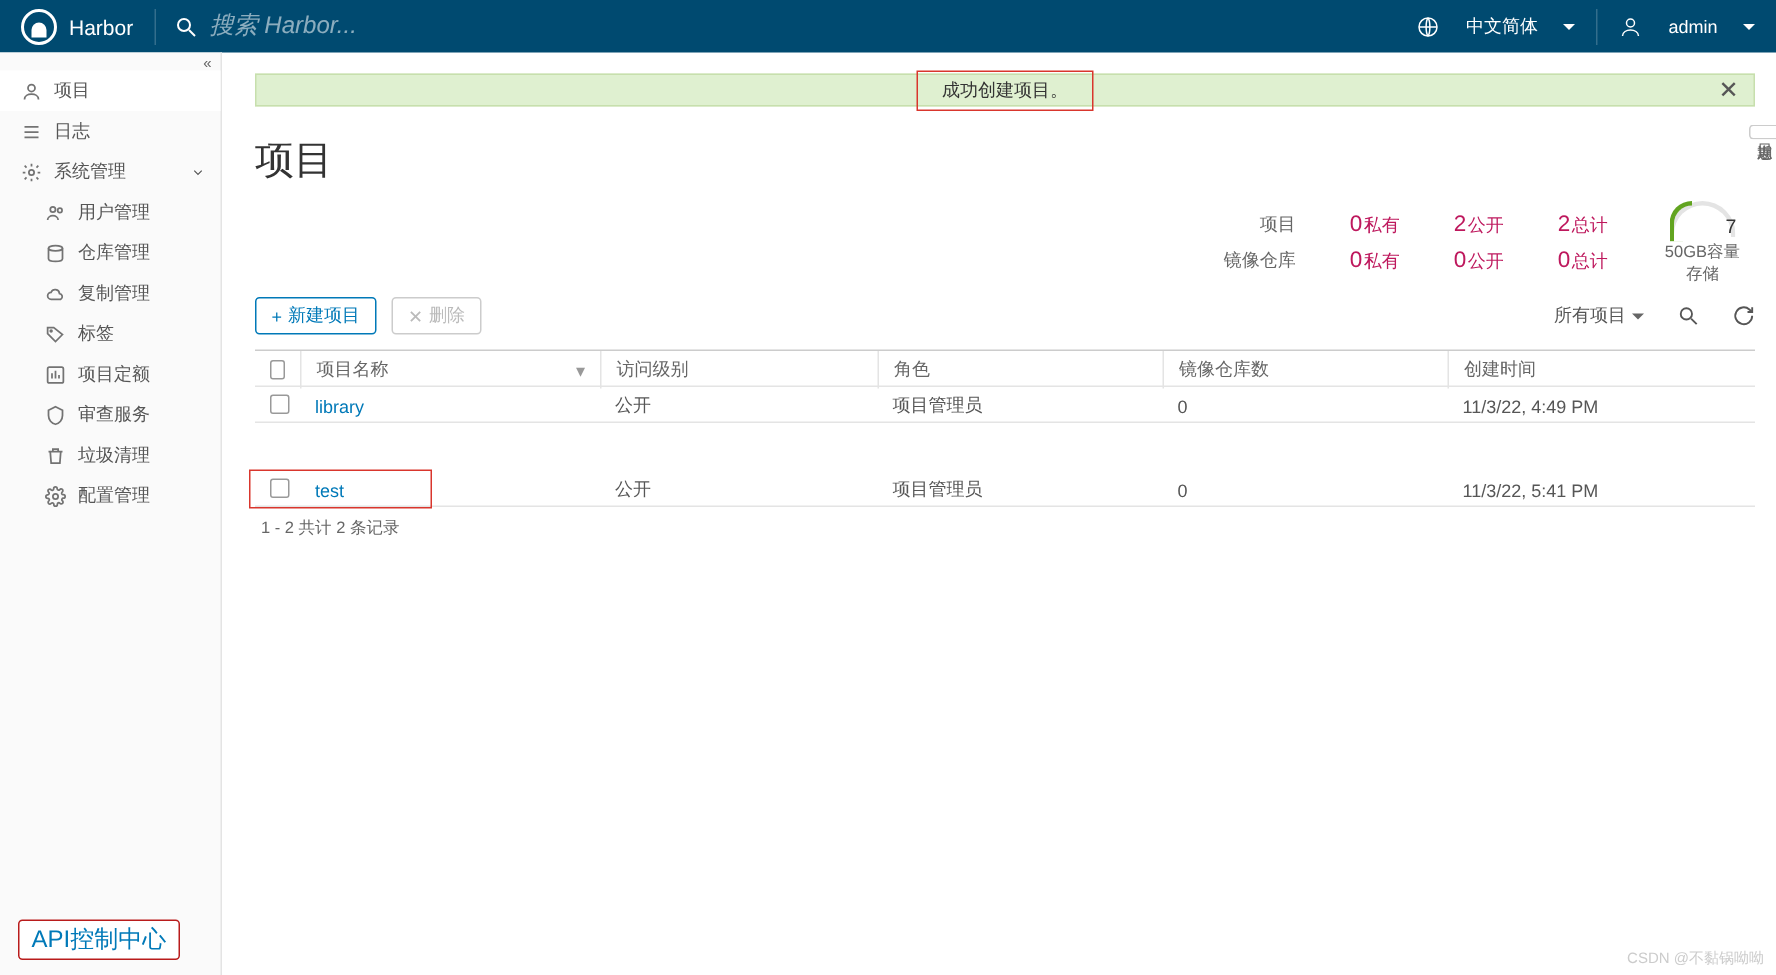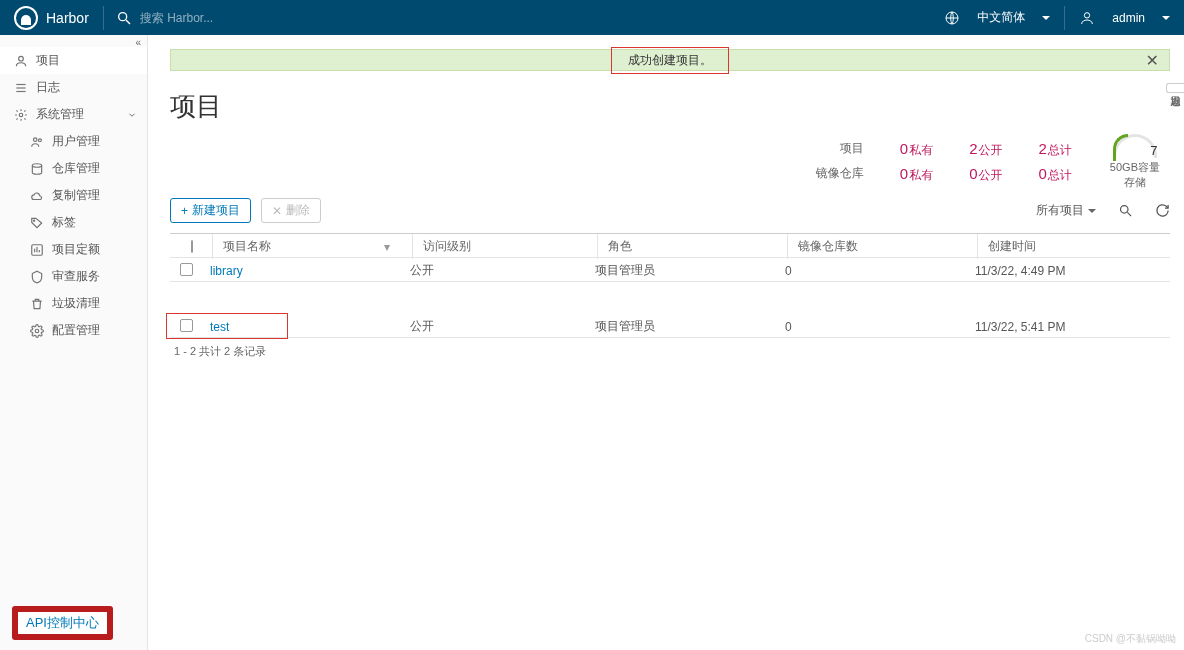--- a/index.html
+++ b/index.html
@@ -6,37 +6,37 @@
 body { font-family: -apple-system, BlinkMacSystemFont, "Segoe UI", sans-serif; font-size: 13px; color: #565656; background: #fff; width: 1184px; height: 650px; overflow: hidden; position: relative; }
 
 .header { height: 35px; background: #004a70; display: flex; align-items: center; color: #fff; }
 .logo-block { display: flex; align-items: center; padding: 0 14px; }
 .logo-icon { width: 24px; height: 24px; border: 2px solid #fff; border-radius: 50%; display: flex; align-items: center; justify-content: center; font-size: 12px; margin-right: 8px; background: #004a70; position: relative; }
 .logo-icon::after { content:''; position:absolute; width:10px; height:10px; background:#fff; border-radius:50% 50% 0 0; bottom:3px; }
 .product-name { font-size: 14px; }
 .vdiv { width: 1px; height: 24px; background: rgba(255,255,255,0.2); }
 .search-block { display: flex; align-items: center; padding: 0 12px; flex: 1; }
 .search-icon-svg { width: 16px; height: 16px; stroke: #fff; fill: none; }
-.search-input { background: transparent; border: none; color: #fff; padding: 4px 8px; font-size: 12px; outline: none; width: 200px; }
+.search-input { background: transparent; border: none; color: #fff; padding: 4px 8px; font-size: 16px; outline: none; width: 200px; font-style: italic; }
 .search-input::placeholder { color: rgba(255,255,255,0.55); }
 .header-right { display: flex; align-items: center; padding-right: 14px; gap: 14px; }
 .lang-btn, .user-btn { display: flex; align-items: center; gap: 17px; cursor: pointer; font-size: 12px; }
 .globe-icon, .user-icon { width: 16px; height: 16px; }
 .caret { width: 0; height: 0; border-left: 4px solid transparent; border-right: 4px solid transparent; border-top: 4px solid #fff; }
 
 .body-wrap { display: flex; height: 615px; }
 
 .sidebar { width: 148px; background: #fafafa; border-right: 1px solid #e4e4e4; display: flex; flex-direction: column; position: relative; }
 .collapse-btn { height: 12px; text-align: right; padding: 2px 6px 0 0; cursor: pointer; font-size: 10px; color: #666; }
 .nav-item { display: flex; align-items: center; padding: 5px 10px 5px 14px; cursor: pointer; font-size: 12px; color: #565656; gap: 8px; }
 .nav-item.active { background: #fff; font-weight: 500; border-left: 3px solid transparent; padding-left: 11px; }
 .nav-sub { padding-left: 30px; }
 .nav-ico { width: 14px; height: 14px; display: inline-flex; align-items: center; justify-content: center; color:#737373; flex-shrink:0; }
 .nav-expand { margin-left: auto; }
-.api-btn { position: absolute; bottom: 10px; left: 12px; border: 6px solid #b91c1c; color: #0079b8; background: #fff; padding: 2px 8px; font-size: 13px; border-radius: 3px; cursor: pointer; }
+.api-btn { position: absolute; bottom: 10px; left: 12px; border: 1px solid #b91c1c; color: #0079b8; background: #fff; padding: 2px 8px; font-size: 16px; border-radius: 3px; cursor: pointer; }
 
 .main { flex: 1; padding: 14px 0 0 22px; overflow: auto; position: relative; }
 .alert { background: #dff0d0; border: 1px solid #c7dfad; padding: 10px 14px; margin-right: 14px; display: flex; align-items: center; position: relative; }
 .alert-text-box { position: absolute; left: 50%; transform: translateX(-50%); border: 1.5px solid #d9362d; padding: 4px 16px; font-size: 12px; color: #333; }
 .alert-close { position: absolute; right: 10px; cursor: pointer; font-size: 16px; color: #565656; }
 
 .page-title { font-size: 26px; font-weight: 400; color: #333; margin: 18px 0 10px; }
 
 .stats-row { display: flex; justify-content: flex-end; align-items: center; padding-right: 24px; gap: 38px; margin-bottom: 6px; }
 .stats-table { display: grid; grid-template-columns: auto auto auto auto; row-gap: 6px; column-gap: 36px; font-size: 12px; }
@@ -52,21 +52,21 @@
 .btn-new { border: 1px solid #0079b8; color: #0079b8; background: #fff; padding: 3px 10px; font-size: 12px; border-radius: 3px; cursor: pointer; display: flex; align-items: center; gap: 4px; }
 .btn-del { border: 1px solid #ccc; color: #bbb; background: #fff; padding: 3px 10px; font-size: 12px; border-radius: 3px; margin-left: 10px; display: flex; align-items: center; gap: 4px; }
 .toolbar-right { margin-left: auto; display: flex; align-items: center; gap: 21px; font-size: 12px; color: #565656; }
 .dropdown-label { display:flex; align-items:center; gap:4px; cursor:pointer; }
 .caret-dk { width: 0; height: 0; border-left: 4px solid transparent; border-right: 4px solid transparent; border-top: 4px solid #666; }
 .icon-btn { cursor: pointer; width:16px; height:16px; display:inline-flex; align-items:center; justify-content:center; }
 
 .datagrid { margin: 10px 14px 0 0; border-top: 1px solid #ccc; }
 .dg-head, .dg-row { display: grid; grid-template-columns: 30px 200px 185px 190px 190px 1fr; align-items: center; border-bottom: 1px solid #e4e4e4; font-size: 12px; }
 .dg-head { color: #666; height: 24px; font-weight: 500; }
-.dg-head .cell { border-left: 1px solid #e4e4e4; padding: 4px 10px; display:flex; align-items:center; justify-content:space-between;margin-left:12px; }
+.dg-head .cell { border-left: 1px solid #e4e4e4; padding: 4px 10px; display:flex; align-items:center; justify-content:space-between; }
 .dg-head .cell:first-child { border-left: none; justify-content:center; }
 .dg-row { height: 24px; }
 .dg-row .cell { padding: 4px 10px; }
 .dg-row .cell:first-child { text-align: center; }
 .chk { width: 13px; height: 13px; border: 1px solid #999; border-radius: 2px; display: inline-block; cursor: pointer; }
 .link { color: #0079b8; cursor: pointer; }
 .hl-row { position: relative; margin-top: 32px; }
 .hl-row::before { content:''; position:absolute; left:-4px; top:-1px; width:120px; height:24px; border:1.5px solid #d9362d; pointer-events:none; }
 .dg-footer { text-align: left; font-size: 11px; color: #666; padding: 6px 4px; }
 

